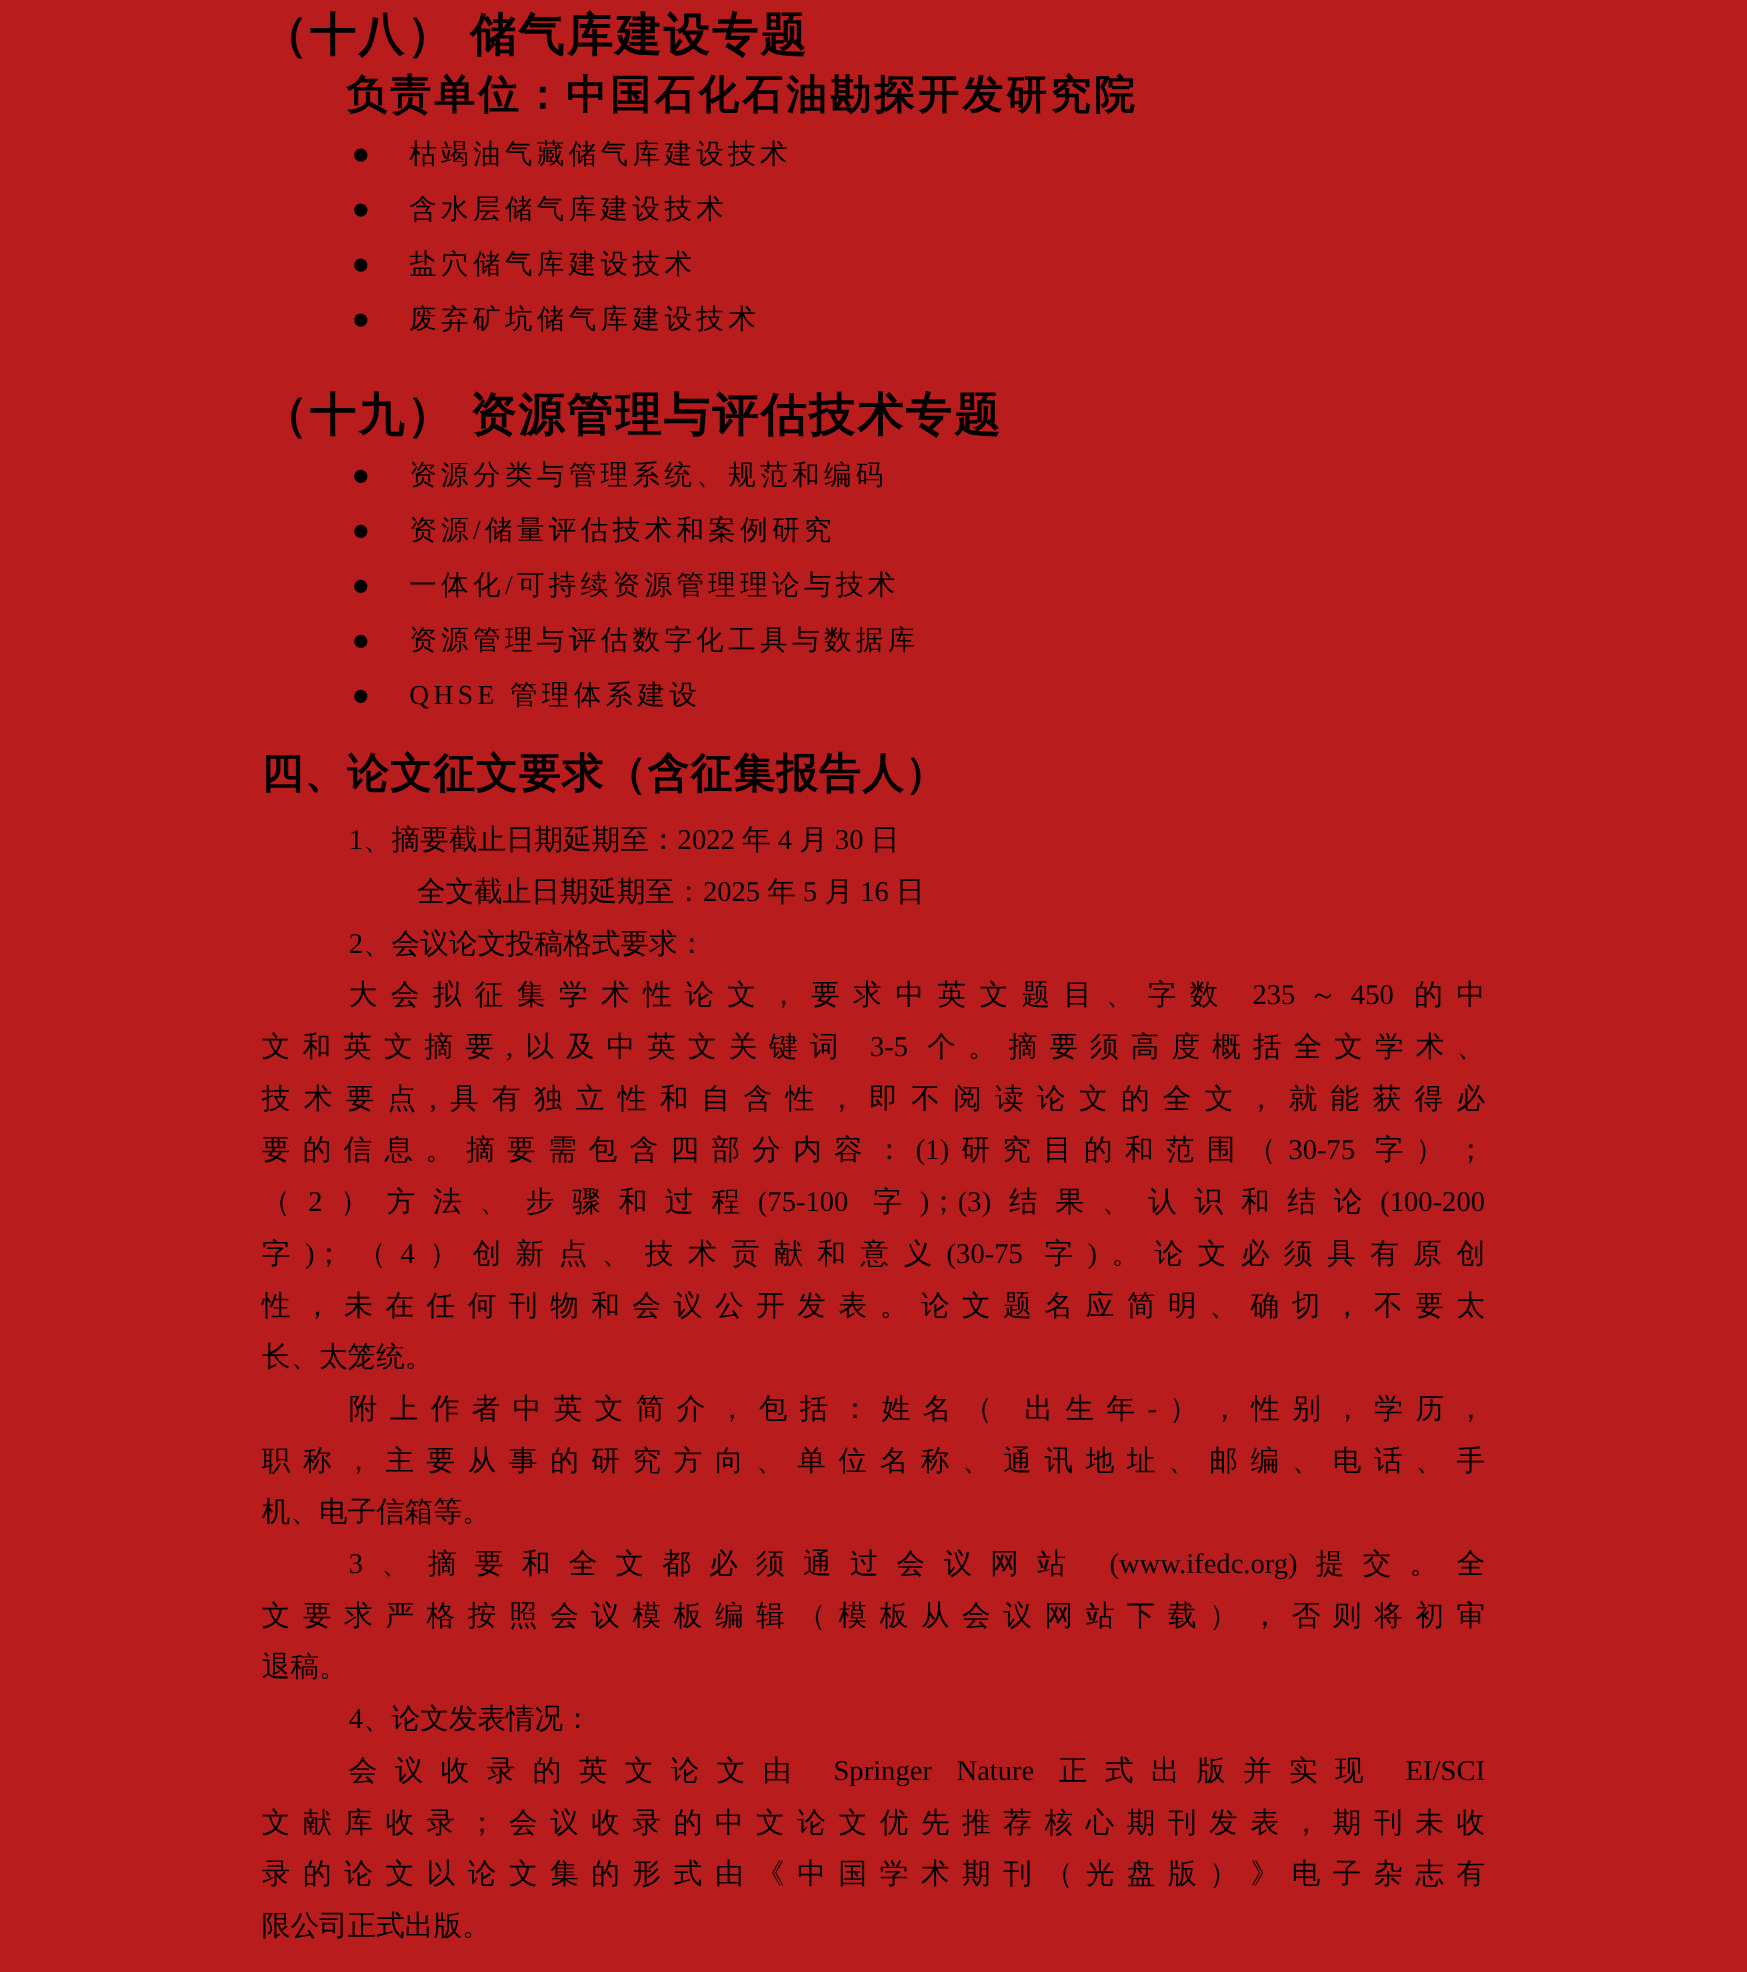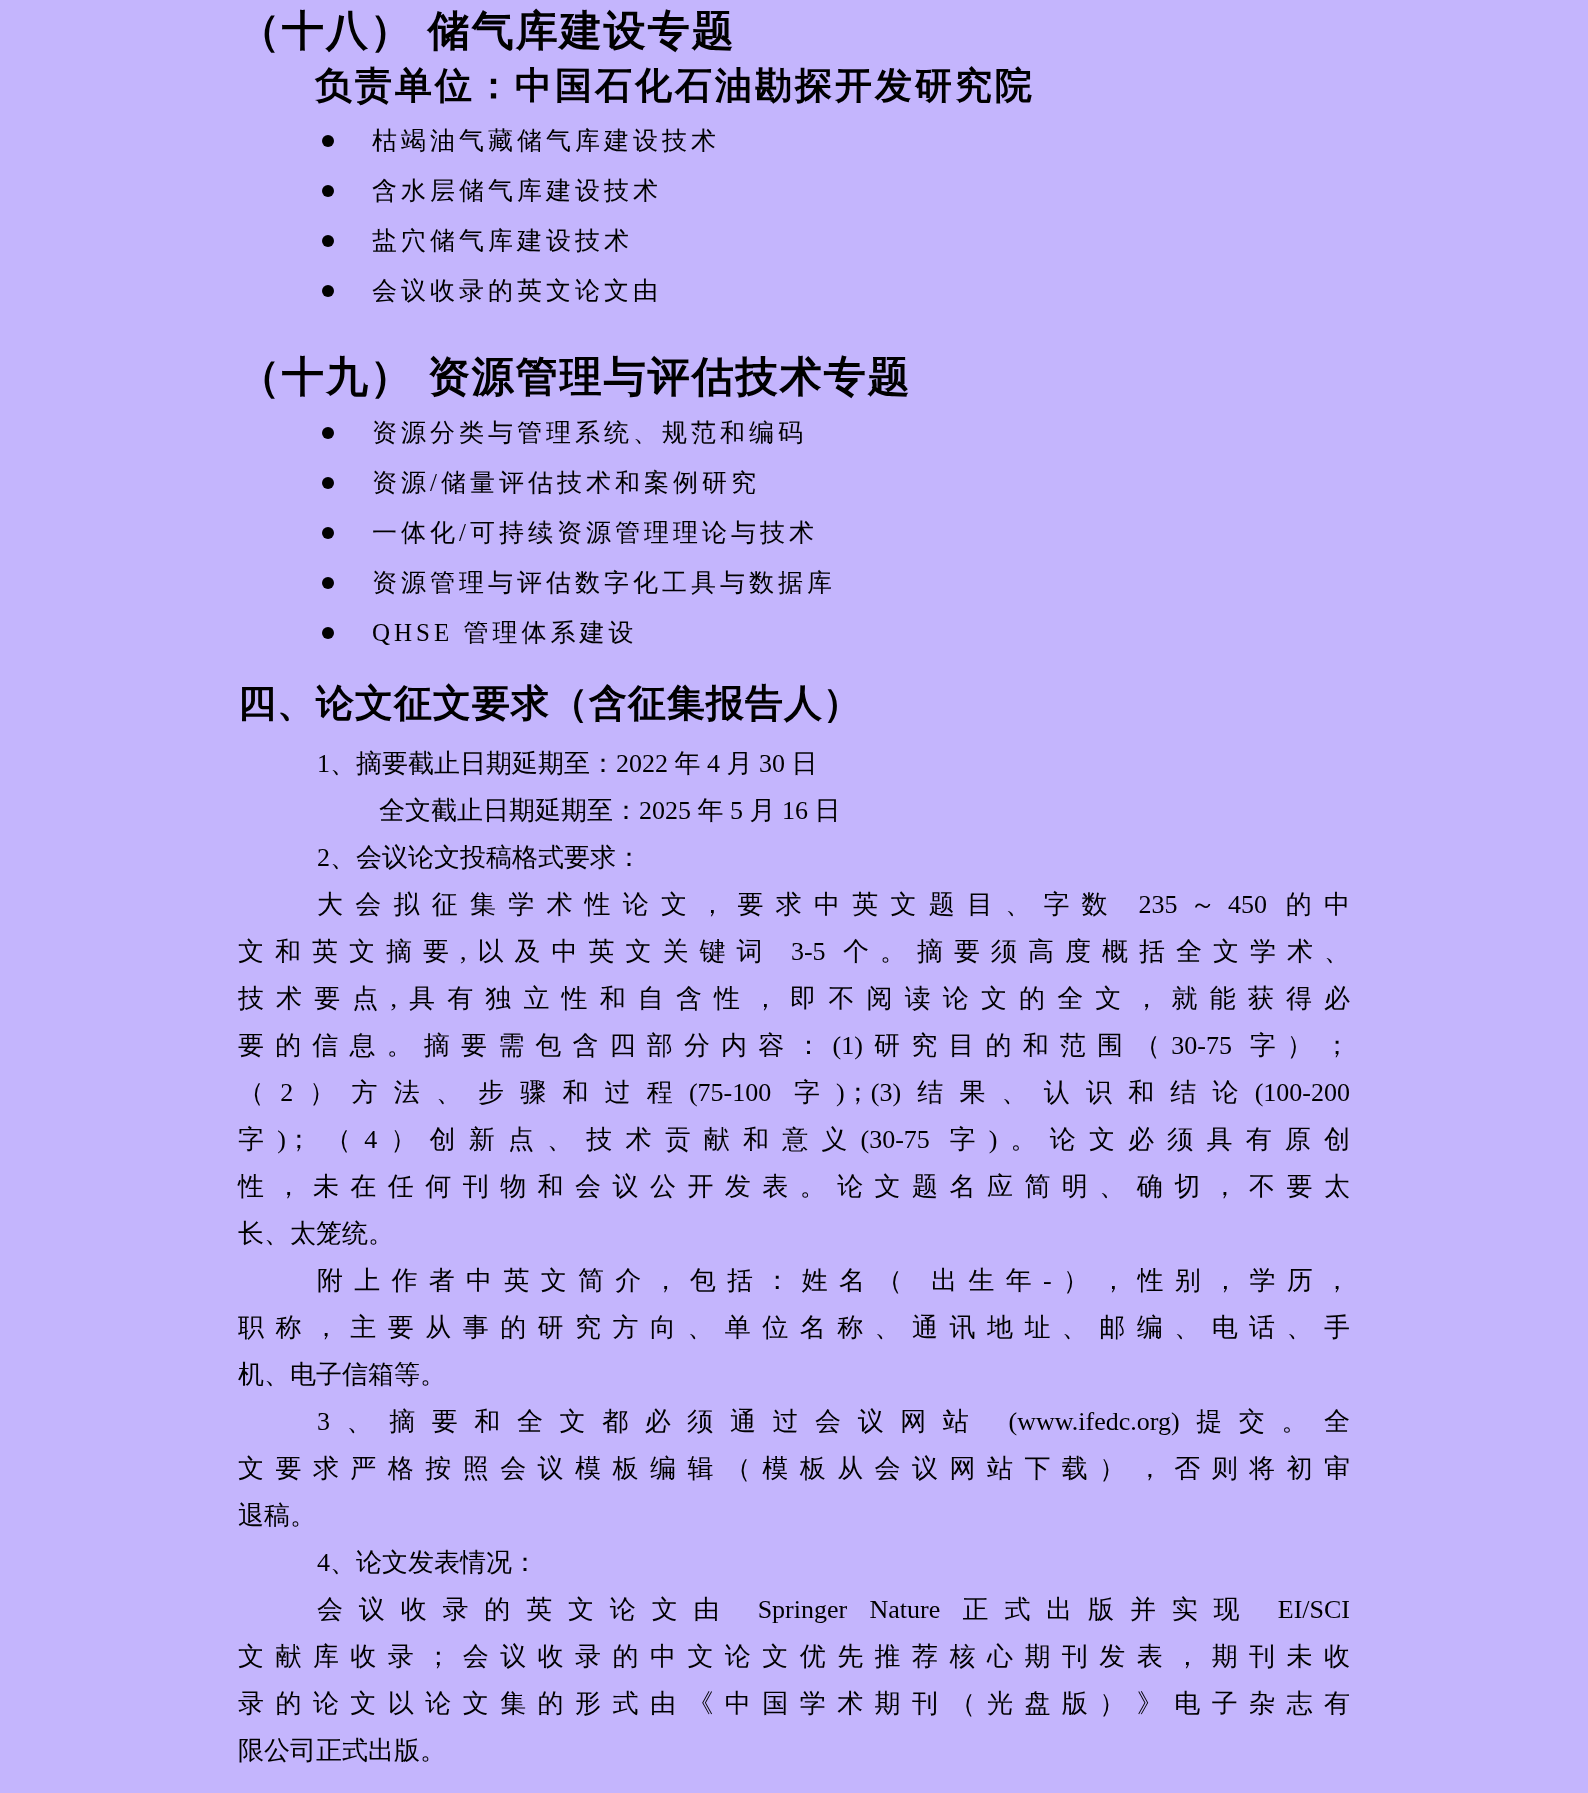--- a/index.html
+++ b/index.html
@@ -1,21 +1,21 @@
 <!DOCTYPE html>
 <html><head>
 <meta charset="utf-8">
 <style>
   html, body { margin: 0; padding: 0; background: #ffffff; overflow: hidden; }
   .page {
     position: relative;
     box-sizing: border-box;
     width: 1588px;
     height: 1793px;
-    background: #c4b5fd;
+    background: #b91c1c;
     color: #000000;
     padding: 6px 238px 0 238px;
     font-family: "Liberation Serif", "DejaVu Serif", serif;
     overflow: hidden;
   }
   .content { width: 1112px; }
 
   
   .topic-heading {
     font-family: "Liberation Sans", "DejaVu Sans", sans-serif;
@@ -107,21 +107,21 @@
         <li class="bullet-item">
           <span class="bullet-dot"></span>
           <span class="bullet-text">含水层储气库建设技术</span>
         </li>
         <li class="bullet-item">
           <span class="bullet-dot"></span>
           <span class="bullet-text">盐穴储气库建设技术</span>
         </li>
         <li class="bullet-item">
           <span class="bullet-dot"></span>
-          <span class="bullet-text">会议收录的英文论文由</span>
+          <span class="bullet-text">废弃矿坑储气库建设技术</span>
         </li>
       </ul>
       <div class="topic-heading">（十九） 资源管理与评估技术专题</div>
       <ul class="bullet-list">
         <li class="bullet-item">
           <span class="bullet-dot"></span>
           <span class="bullet-text">资源分类与管理系统、规范和编码</span>
         </li>
         <li class="bullet-item">
           <span class="bullet-dot"></span>

